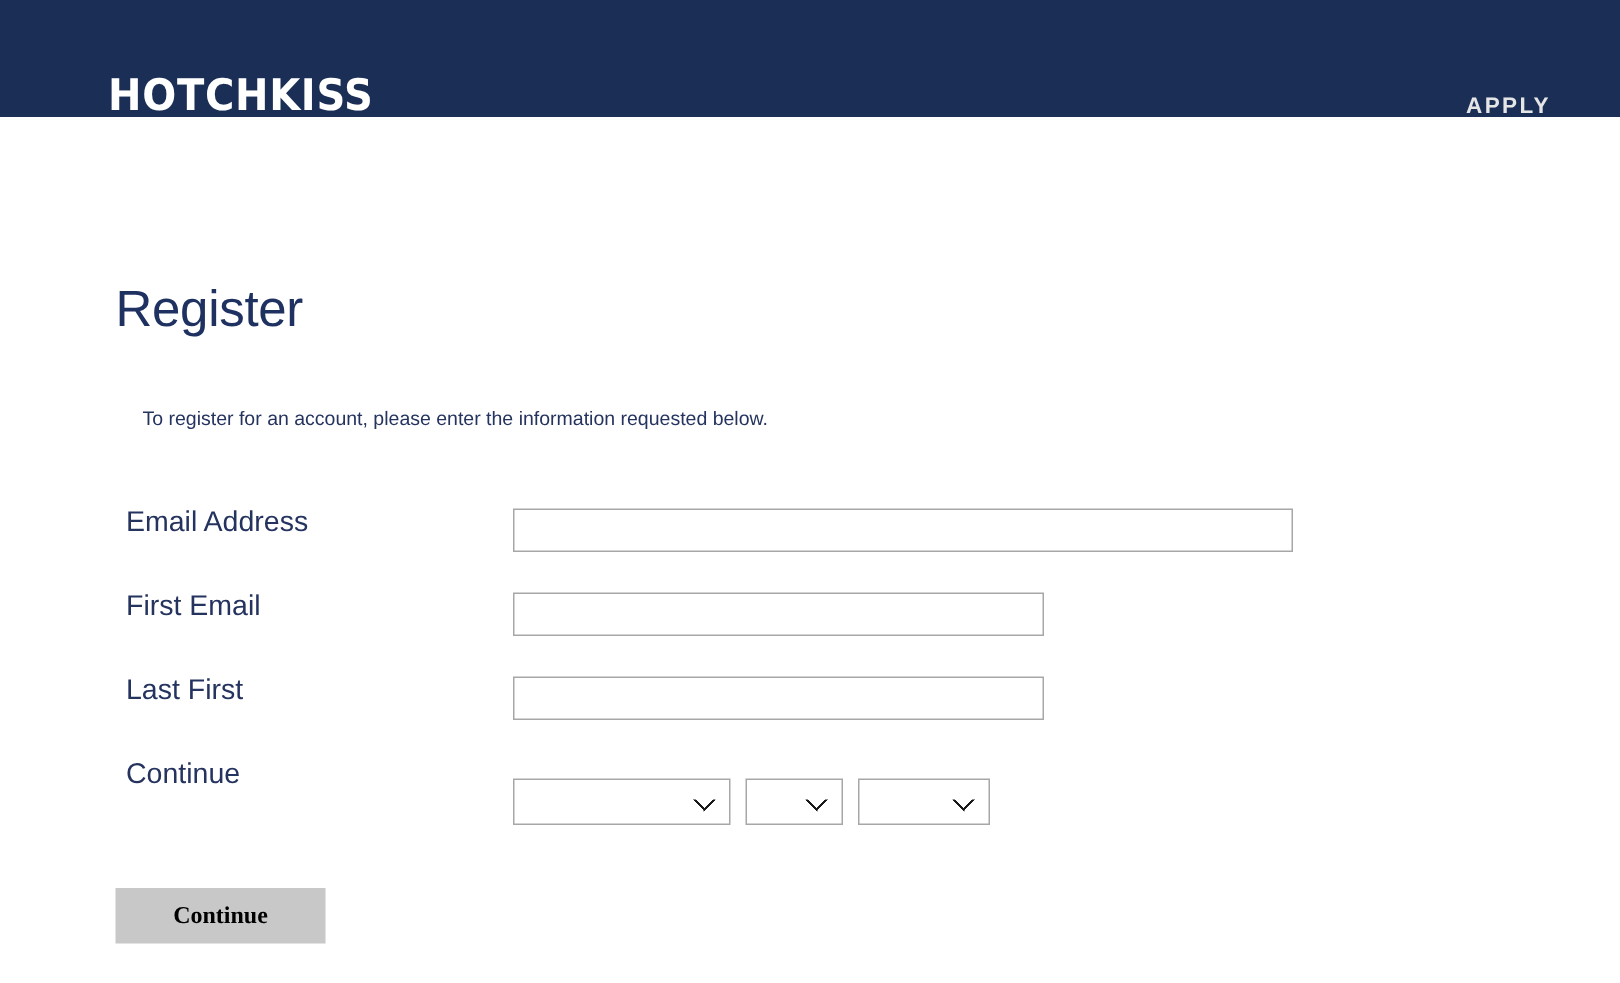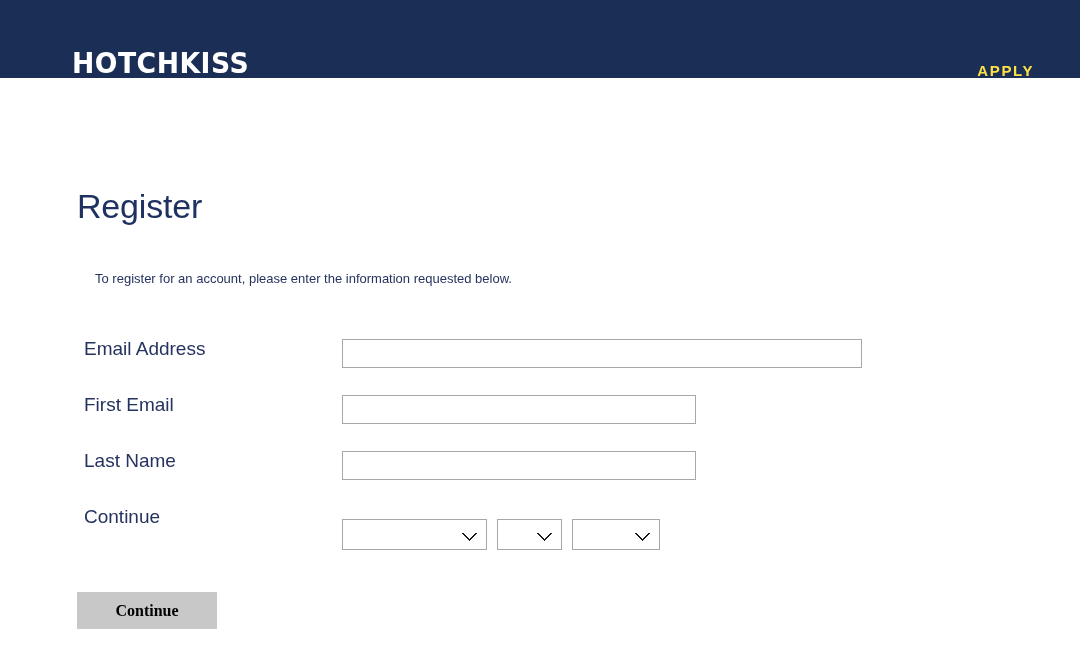--- a/index.html
+++ b/index.html
@@ -35,21 +35,21 @@
     font-family: "DejaVu Sans", sans-serif;
     font-size: 29px;
     font-weight: bold;
     letter-spacing: 0.5px;
     line-height: 1;
     transform: scaleX(0.92);
     transform-origin: left center;
     user-select: none;
   }
   .apply-link {
-    color: #fde047;
+    color: #e5e5e5;
     font-size: 15px;
     font-weight: bold;
     letter-spacing: 1.6px;
     text-decoration: none;
     line-height: 1;
     padding-right: 22px;
   }
 
   
   .content {
@@ -178,21 +178,21 @@
       <label class="field-label" for="email-input">Email Address</label>
       <input id="email-input" type="text" class="text-input input-email" value="" style="">
     </div>
 
     <div class="form-row">
       <label class="field-label" for="first-name-input">First Email</label>
       <input id="first-name-input" type="text" class="text-input input-name" value="" style="">
     </div>
 
     <div class="form-row">
-      <label class="field-label" for="last-name-input">Last Name</label>
+      <label class="field-label" for="last-name-input">Last First</label>
       <input id="last-name-input" type="text" class="text-input input-name" value="" style="">
     </div>
 
     <div class="form-row">
       <label class="field-label" for="birthdate-month-select">Continue</label>
       <div class="birthdate-group">
         <select id="birthdate-month-select" class="bd-select bd-month">
           <option></option>
         </select>
         <select id="birthdate-day-select" class="bd-select bd-day">

